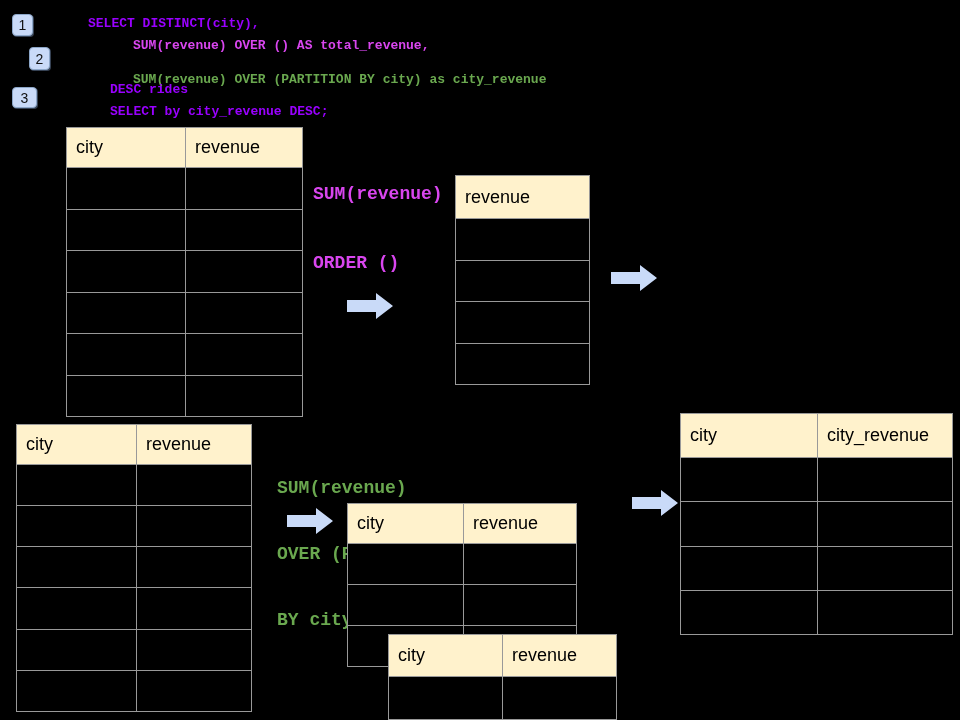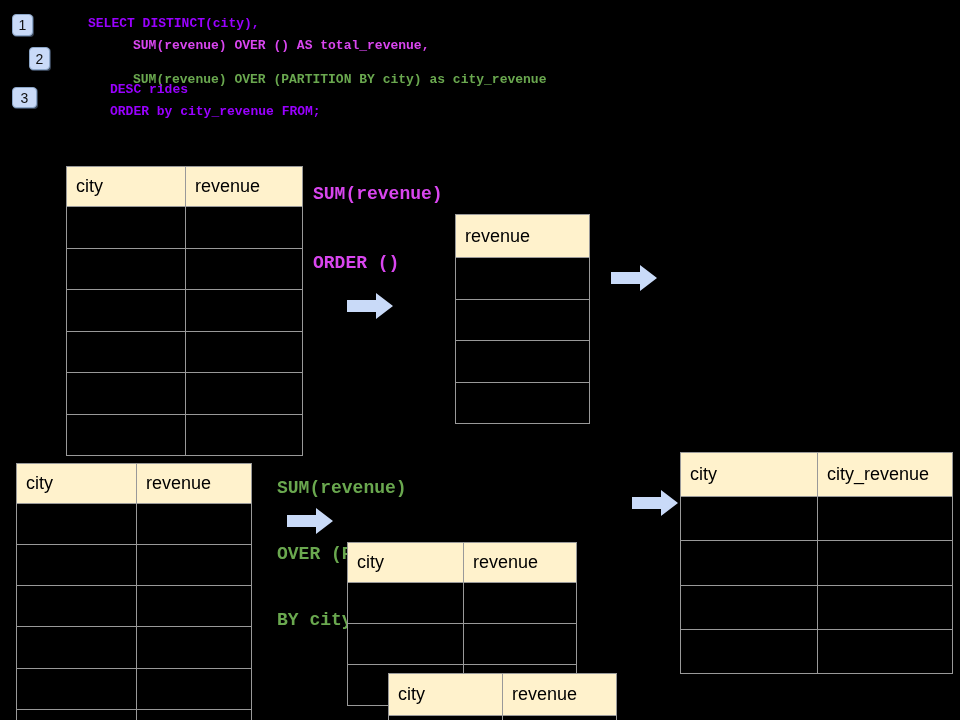--- a/index.html
+++ b/index.html
@@ -54,21 +54,20 @@
   }
   #badge-1 { left: 12px; top: 14px; width: 21px; height: 22px; }
   #badge-2 { left: 29px; top: 47px; width: 21px; height: 23px; }
   #badge-3 { left: 12px; top: 87px; width: 25px; height: 21px; }
 
   
   .tbl {
     position: absolute;
     border-collapse: collapse;
     table-layout: fixed;
-    margin-top: 39px;
   }
   .tbl th, .tbl td {
     border: 1px solid #999999;
     padding: 0 0 0 9px;
     overflow: hidden;
   }
   .tbl th {
     background: #fff2cc;
     font-weight: normal;
     font-size: 18px;
@@ -114,21 +113,21 @@
 <div id="canvas">
 
   <div class="badge" id="badge-1">1</div>
   <div class="badge" id="badge-2">2</div>
   <div class="badge" id="badge-3">3</div>
 
   <div class="code c-purple" id="sql-line1">SELECT DISTINCT(city),</div>
   <div class="code c-red" id="sql-line2">SUM(revenue) OVER () AS total_revenue,</div>
   <div class="code c-green" id="sql-line3">SUM(revenue) OVER (PARTITION BY city) as city_revenue</div>
   <div class="code c-purple" id="sql-line4">DESC rides</div>
-  <div class="code c-purple" id="sql-line5">ORDER by city_revenue FROM;</div>
+  <div class="code c-purple" id="sql-line5">SELECT by city_revenue DESC;</div>
 
 
   <div class="code c-red" id="annot-total">
     <div>SUM(revenue)</div>
     <div>ORDER ()</div>
   </div>
 
   <div class="code c-green" id="annot-partition">
     <div>SUM(revenue)</div>
     <div>OVER (PARTITION</div>

